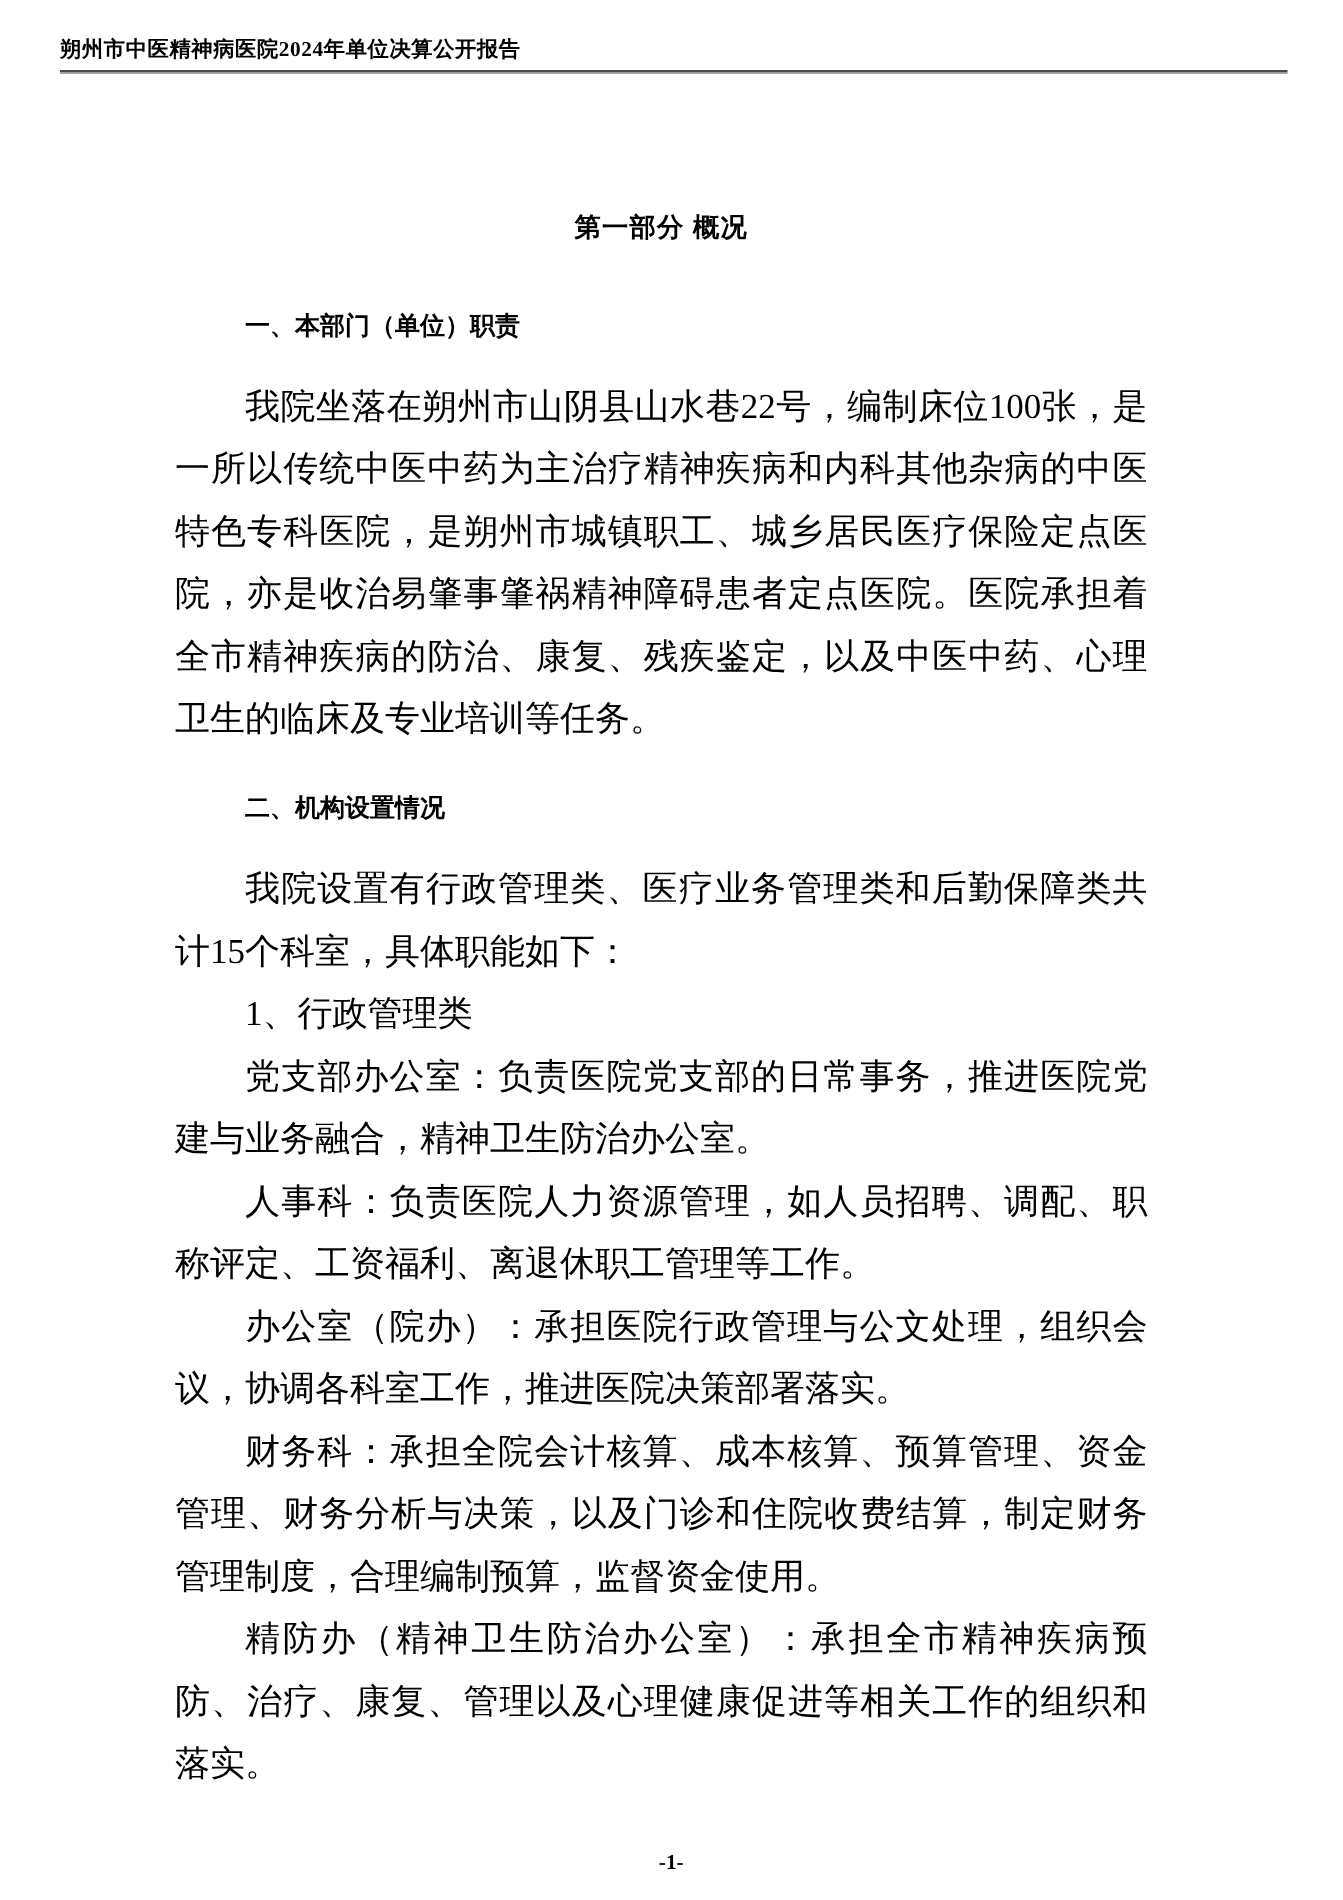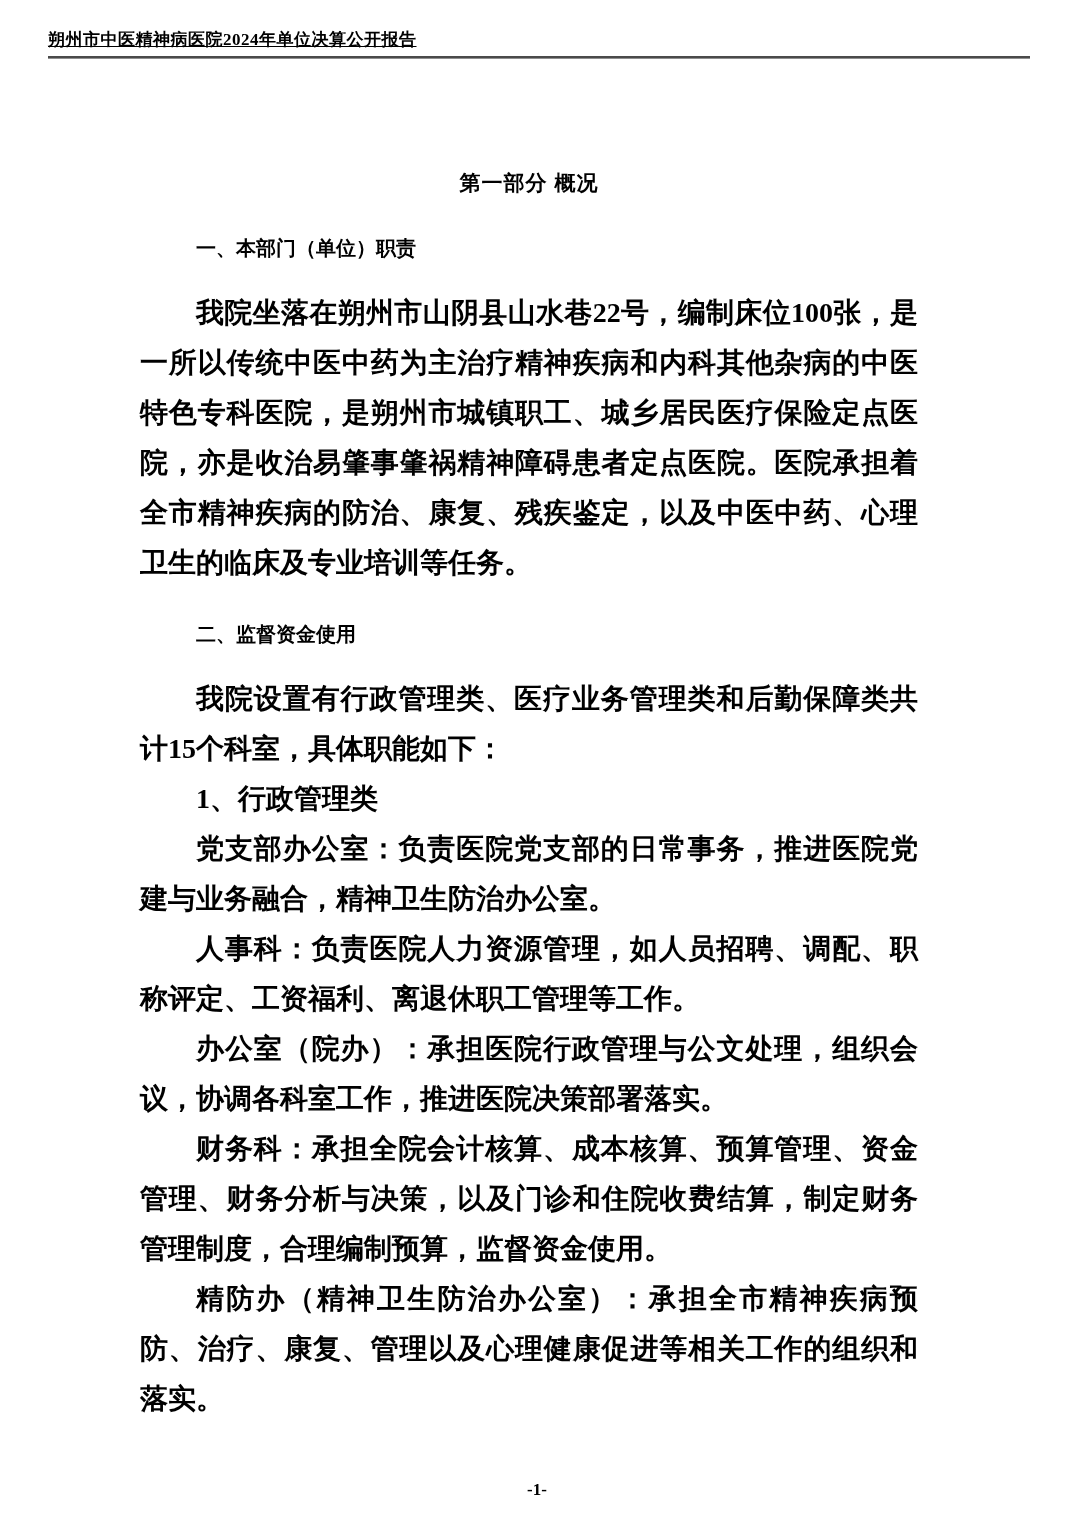--- a/index.html
+++ b/index.html
@@ -21,62 +21,60 @@
     position: absolute;
     left: 48px;
     right: 44px;
     top: 28px;
   }
   .header-title {
     font-size: 17px;
     font-weight: bold;
     letter-spacing: 0.5px;
     font-family: "Liberation Serif", "DejaVu Serif", serif;
-    text-decoration: underline;
   }
   .header-rule {
     margin-top: 5px;
     height: 1px;
     border-top: 2px solid #4a4a4a;
     border-bottom: 1px solid #8f8f8f;
   }
   
   .doc-body {
     position: absolute;
     left: 140px;
     top: 165px;
     width: 778px;
   }
   .part-title {
     text-align: center;
     font-family: "Liberation Sans", "DejaVu Sans", sans-serif;
     font-weight: bold;
     font-size: 21px;
     line-height: 36px;
-    margin-bottom: 27px;
+    margin-bottom: 40px;
     letter-spacing: 1px;
   }
   .section-heading {
     font-family: "Liberation Sans", "DejaVu Sans", sans-serif;
     font-weight: bold;
     font-size: 20px;
     line-height: 40px;
     margin: 26px 0 20px 0;
     text-indent: 56px;
   }
   .section-heading:first-of-type { margin-top: 0; }
   .para {
     font-size: 28px;
     line-height: 50px;
     text-align: justify;
     text-justify: inter-ideograph;
     text-indent: 56px;
     word-break: normal;
     overflow-wrap: break-word;
-    font-weight: bold;
   }
   
   .page-footer {
     position: absolute;
     left: 0;
     right: 0;
     top: 1480px;
     text-align: center;
   }
   .page-number {
@@ -95,21 +93,21 @@
     <div class="header-rule"></div>
   </div>
 
   <div class="doc-body">
     <div class="part-title">第一部分 概况</div>
 
     <div class="section-heading">一、本部门（单位）职责</div>
 
     <p class="para">我院坐落在朔州市山阴县山水巷22号，编制床位100张，是一所以传统中医中药为主治疗精神疾病和内科其他杂病的中医特色专科医院，是朔州市城镇职工、城乡居民医疗保险定点医院，亦是收治易肇事肇祸精神障碍患者定点医院。医院承担着全市精神疾病的防治、康复、残疾鉴定，以及中医中药、心理卫生的临床及专业培训等任务。</p>
 
-    <div class="section-heading">二、监督资金使用</div>
+    <div class="section-heading">二、机构设置情况</div>
 
     <p class="para">我院设置有行政管理类、医疗业务管理类和后勤保障类共计15个科室，具体职能如下：</p>
 
     <p class="para">1、行政管理类</p>
 
     <p class="para">党支部办公室：负责医院党支部的日常事务，推进医院党建与业务融合，精神卫生防治办公室。</p>
 
     <p class="para">人事科：负责医院人力资源管理，如人员招聘、调配、职称评定、工资福利、离退休职工管理等工作。</p>
 
     <p class="para">办公室（院办）：承担医院行政管理与公文处理，组织会议，协调各科室工作，推进医院决策部署落实。</p>

